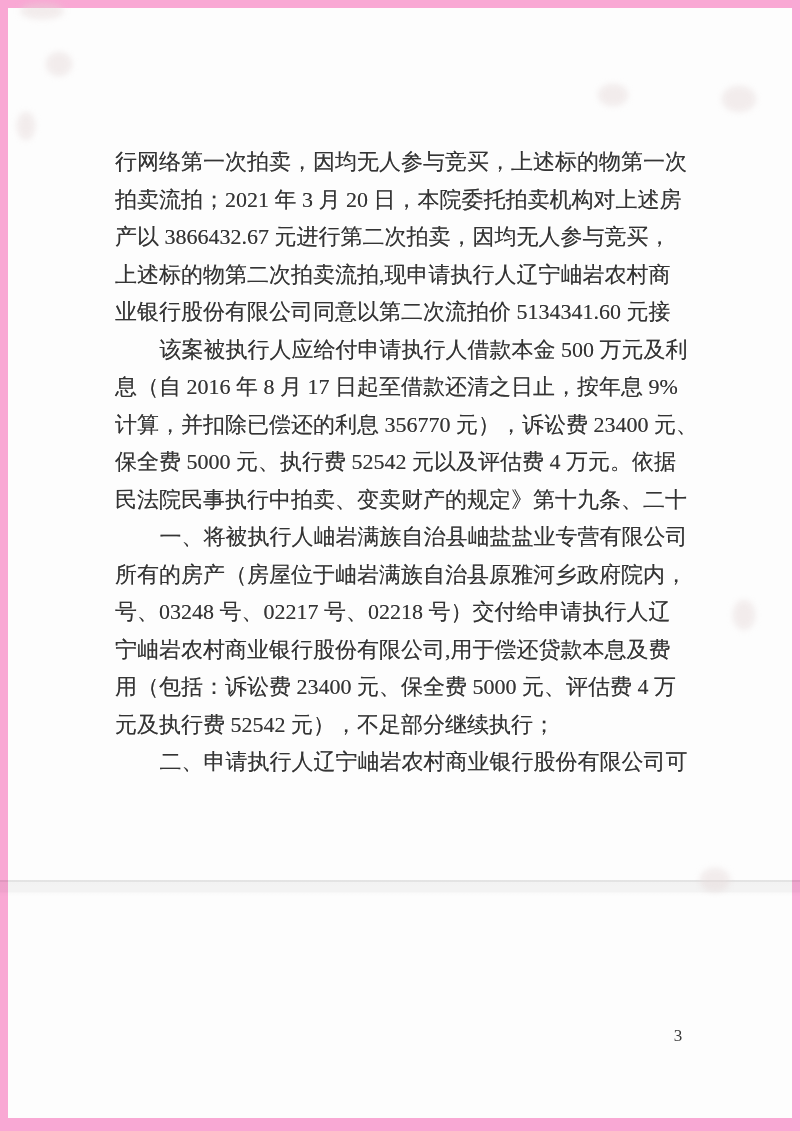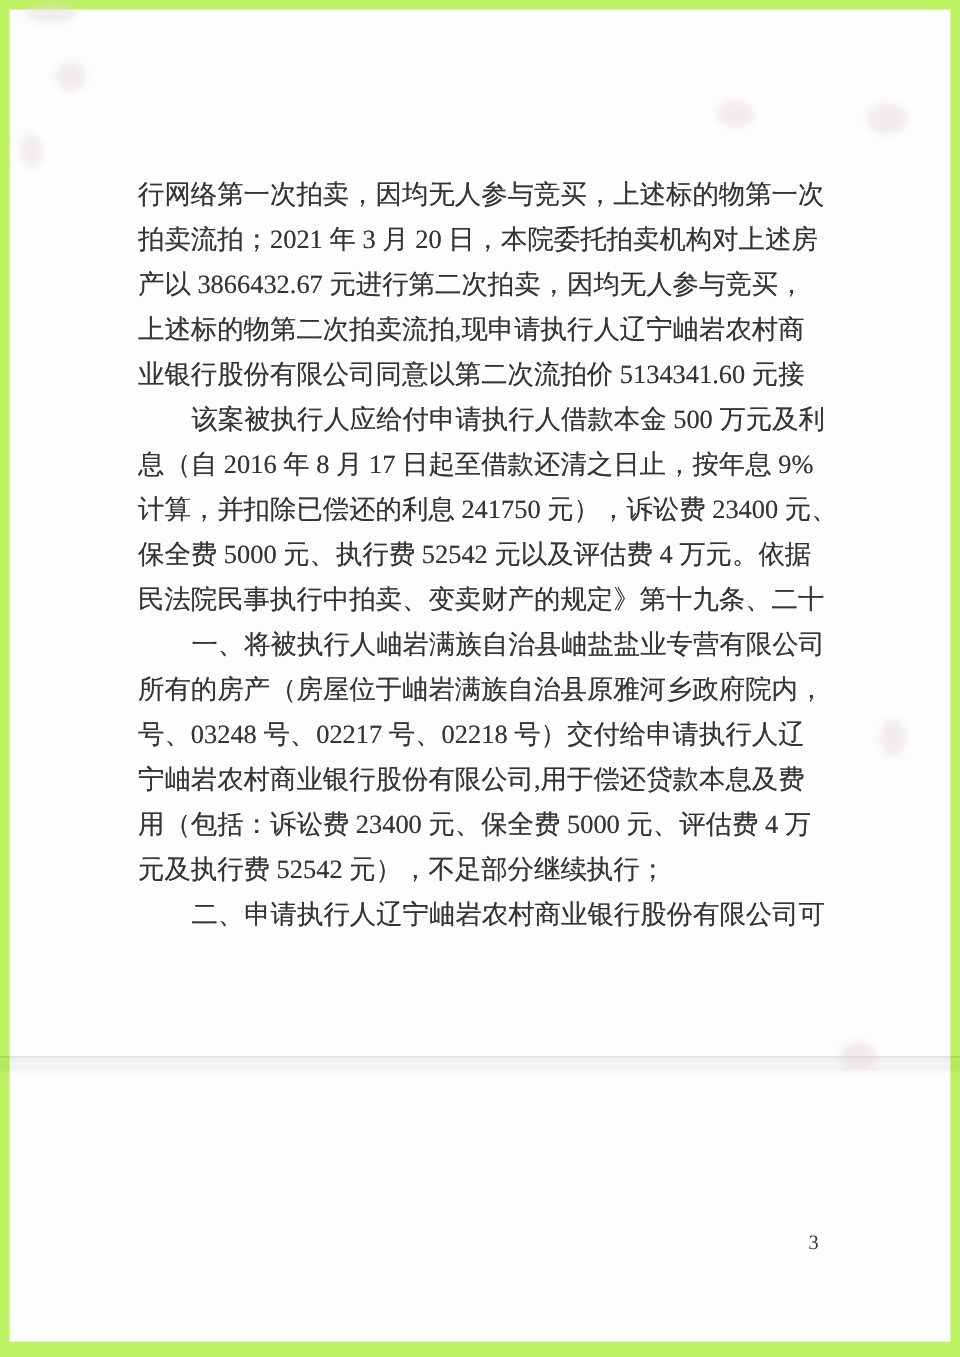--- a/index.html
+++ b/index.html
@@ -8,21 +8,21 @@
     width: 800px;
     height: 1131px;
     background: #f0f0f1;
     overflow: hidden;
     font-family: "Liberation Serif", "DejaVu Serif", serif;
   }
   .scan-bg {
     position: relative;
     width: 800px;
     height: 1131px;
-    background: #bef264;
+    background: #f9a8d4;
   }
   .sheet {
     position: absolute;
     left: 8px;
     top: 8px;
     width: 784px;
     height: 1110px;
     background: #fdfdfd;
   }
   .textblock {
@@ -86,21 +86,21 @@
   <div class="sheet">
 
     <div class="textblock">
       <div class="line">行网络第一次拍卖，因均无人参与竞买，上述标的物第一次</div>
       <div class="line">拍卖流拍；2021 年 3 月 20 日，本院委托拍卖机构对上述房</div>
       <div class="line">产以 3866432.67 元进行第二次拍卖，因均无人参与竞买，</div>
       <div class="line">上述标的物第二次拍卖流拍,现申请执行人辽宁岫岩农村商</div>
       <div class="line">业银行股份有限公司同意以第二次流拍价 5134341.60 元接</div>
       <div class="line indent">该案被执行人应给付申请执行人借款本金 500 万元及利</div>
       <div class="line">息（自 2016 年 8 月 17 日起至借款还清之日止，按年息 9%</div>
-      <div class="line">计算，并扣除已偿还的利息 241750 元），诉讼费 23400 元、</div>
+      <div class="line">计算，并扣除已偿还的利息 356770 元），诉讼费 23400 元、</div>
       <div class="line">保全费 5000 元、执行费 52542 元以及评估费 4 万元。依据</div>
       <div class="line">民法院民事执行中拍卖、变卖财产的规定》第十九条、二十</div>
       <div class="line indent">一、将被执行人岫岩满族自治县岫盐盐业专营有限公司</div>
       <div class="line">所有的房产（房屋位于岫岩满族自治县原雅河乡政府院内，</div>
       <div class="line">号、03248 号、02217 号、02218 号）交付给申请执行人辽</div>
       <div class="line">宁岫岩农村商业银行股份有限公司,用于偿还贷款本息及费</div>
       <div class="line">用（包括：诉讼费 23400 元、保全费 5000 元、评估费 4 万</div>
       <div class="line">元及执行费 52542 元），不足部分继续执行；</div>
       <div class="line indent">二、申请执行人辽宁岫岩农村商业银行股份有限公司可</div>
     </div>

